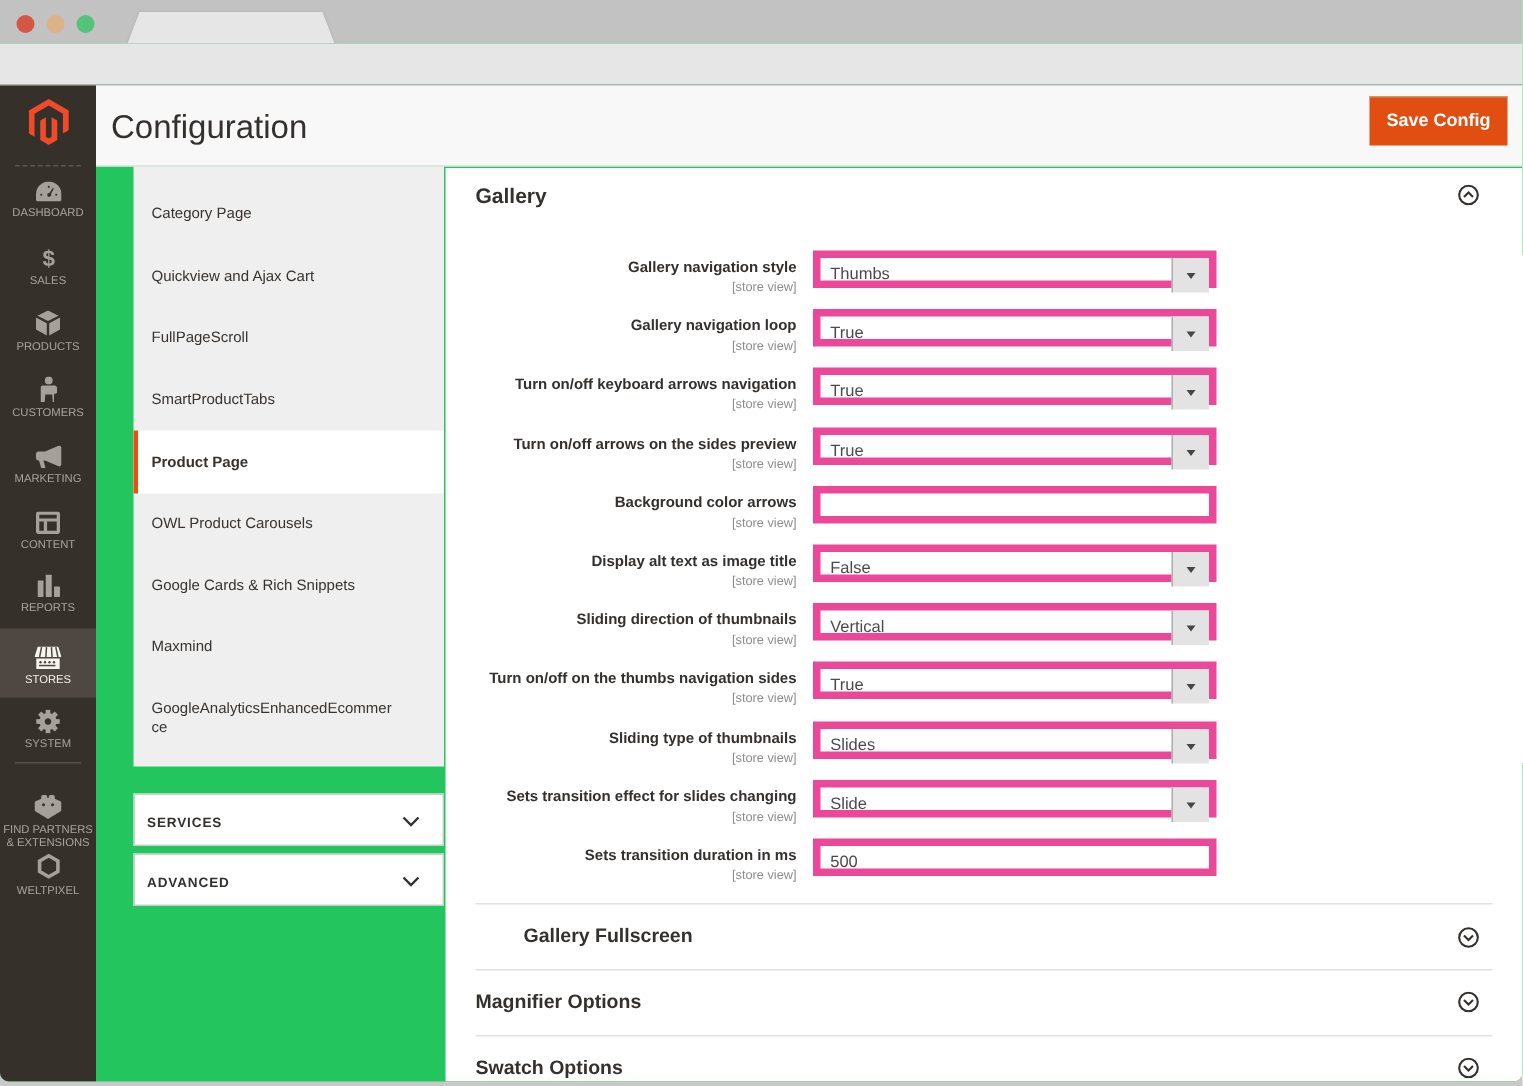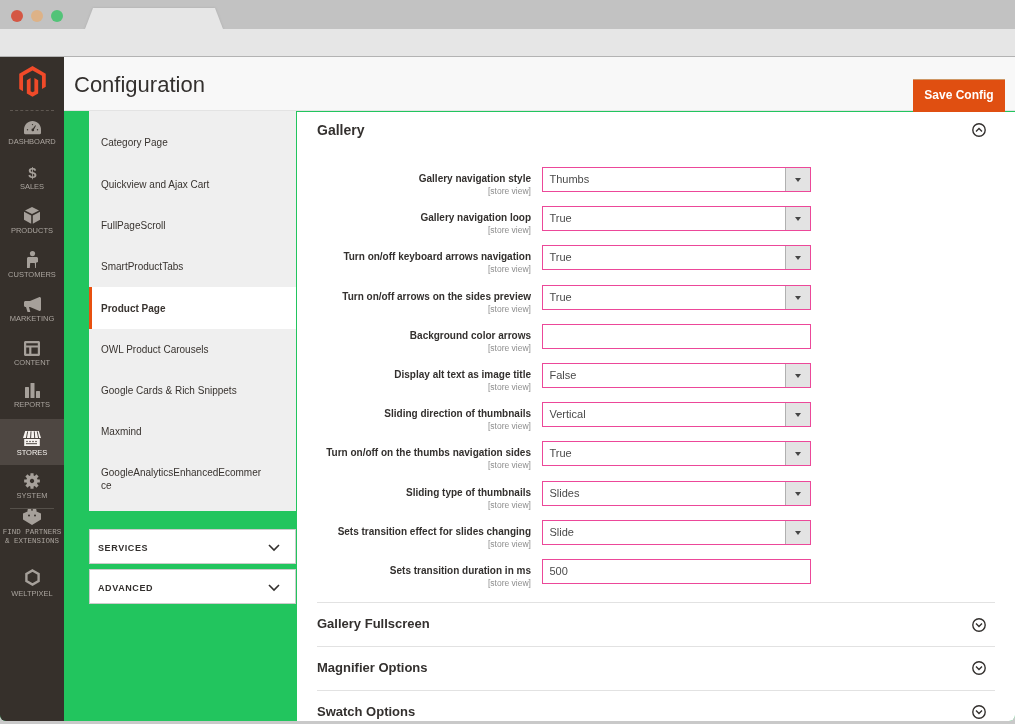--- a/index.html
+++ b/index.html
@@ -17,38 +17,38 @@
 #mlogo { position:absolute; left:19px; top:9px; }
 #sep1 { position:absolute; left:10px; top:53px; width:44px; border-top:1px dashed #5e5751; }
 .nav-item { position:absolute; left:0; width:64px; text-align:center; color:#aaa49e; }
 .nav-item .lbl { font-size:7.5px; line-height:8.5px; letter-spacing:0; margin-top:3px; }
 .nav-item svg { display:block; margin:0 auto; }
 .nav-item.active { background:#4e4742; color:#f7f3ef; }
 #sep2 { position:absolute; left:10px; top:451px; width:44px; border-top:1px solid #55504a; }
 
 #hdr { position:absolute; left:64px; top:57px; width:951px; height:54px; background:#f8f8f8; border-bottom:1px solid #e3e3e3; }
 #hdr h1 { position:absolute; left:10px; top:15px; font-size:22px; font-weight:normal; color:#33302e; letter-spacing:0; }
-#savebtn { position:absolute; right:10px; top:22px; width:92px; height:33px; background:#e04f11; border-top:1px solid #ce9766; color:#fff; font-weight:bold; font-size:12px; text-align:center; line-height:31px; }
+#savebtn { position:absolute; right:10px; top:7px; width:92px; height:33px; background:#e04f11; border-top:1px solid #ce9766; color:#fff; font-weight:bold; font-size:12px; text-align:center; line-height:31px; }
 
 #subnav { position:absolute; left:89px; top:111px; width:207px; }
 #subnav .panel { background:#efefef; padding-top:11px; padding-bottom:5px; }
 #subnav .itm { padding:14px 10px 14px 12px; font-size:10px; color:#38332f; line-height:13px; }
 #subnav .itm.sel { background:#fff; border-left:3px solid #e8500f; padding:15px 10px 14px 9px; font-weight:bold; }
 .acc { position:relative; background:#fff; border:1px solid #cccccc; height:35px; margin-top:18px; }
 .acc + .acc { margin-top:5px; }
 .acc .t { position:absolute; left:8px; top:13px; font-size:9px; font-weight:bold; color:#33302e; letter-spacing:.6px; }
 .acc svg { position:absolute; right:15px; top:14px; }
 
 #content { position:absolute; left:297px; top:112px; width:718px; height:609px; background:#fff; }
 .sect-h { position:absolute; left:20px; font-size:13px; font-weight:bold; color:#33302e; }
 .chev { position:absolute; left:675px; width:14px; height:14px; }
 .row { position:absolute; left:0; width:718px; }
 .row .lab { position:absolute; right:484px; top:0; width:400px; text-align:right; font-size:10px; font-weight:bold; color:#33302e; }
 .row .sv { position:absolute; right:484px; top:13px; width:400px; text-align:right; font-size:8.5px; color:#8d8d8d; }
-.row .ctl { position:absolute; left:244.5px; top:-6px; width:269px; height:25px; border:1px solid #ec4899; background:#fff; font-size:11px; color:#4a4a4a; line-height:23px; padding-left:7px; }
+.row .ctl { position:absolute; left:244.5px; top:-6px; width:269px; height:25px; border:5px solid #ec4899; background:#fff; font-size:11px; color:#4a4a4a; line-height:23px; padding-left:7px; }
 .row .ctl.select::after { content:""; position:absolute; right:0; top:0; width:24px; height:23px; background:#e3e3e3; border-left:1px solid #b0b0b0; }
 .row .ctl.select::before { content:""; position:absolute; right:9px; top:10px; width:0; height:0; border-left:3.5px solid transparent; border-right:3.5px solid transparent; border-top:4.5px solid #464646; z-index:2; }
 .hr { position:absolute; left:20px; width:678px; border-top:1px solid #e2e2e2; }
 </style>
 </head>
 <body>
 <div id="win">
   <div id="titlebar">
     <div class="tl" style="left:11px; background:#d45744;"></div>
     <div class="tl" style="left:31px; background:#ddb287;"></div>
@@ -148,21 +148,21 @@
         </svg>
       <div class="lbl">STORES</div>
     </div>
     <div class="nav-item" style="top:415.5px;">
       <svg width="16" height="16" viewBox="0 0 16 16">
           <path fill="#a6a09a" fill-rule="evenodd" d="M15.85,6.47 L15.85,9.53 L13.47,9.62 L13.01,10.72 L14.63,12.47 L12.47,14.63 L10.72,13.01 L9.62,13.47 L9.53,15.85 L6.47,15.85 L6.38,13.47 L5.28,13.01 L3.53,14.63 L1.37,12.47 L2.99,10.72 L2.53,9.62 L0.15,9.53 L0.15,6.47 L2.53,6.38 L2.99,5.28 L1.37,3.53 L3.53,1.37 L5.28,2.99 L6.38,2.53 L6.47,0.15 L9.53,0.15 L9.62,2.53 L10.72,2.99 L12.47,1.37 L14.63,3.53 L13.01,5.28 L13.47,6.38 Z M8,5.8 a2.2,2.2 0 1 0 0.001,0 Z"></path>
         </svg>
       <div class="lbl">SYSTEM</div>
     </div>
     <div id="sep2"></div>
-    <div class="nav-item" style="top:451px;font-family:Liberation Mono, monospace;">
+    <div class="nav-item" style="top:472px;">
       <svg width="18" height="17" viewBox="0 0 18 17">
           <g fill="#a6a09a">
             <path d="M4.5 3.5V2c0-.5.4-1 1-1h2c.5 0 1 .5 1 1v1h1V2c0-.5.4-1 1-1h2c.5 0 1 .5 1 1v1.5L18 5.5v6L9 17 0 11.5v-6z"></path>
           </g>
           <g fill="#36302b">
             <circle cx="6" cy="7.5" r="1"></circle>
             <circle cx="12" cy="7.5" r="1"></circle>
           </g>
         </svg>
       <div class="lbl">FIND PARTNERS<br>&amp; EXTENSIONS</div>
@@ -254,21 +254,21 @@
         <div class="lab">Sets transition effect for slides changing</div>
         <div class="sv">[store view]</div>
         <div class="ctl select">Slide</div>
       </div>
     <div class="row" style="top:453px;">
         <div class="lab">Sets transition duration in ms</div>
         <div class="sv">[store view]</div>
         <div class="ctl">500</div>
       </div>
     <div class="hr" style="top:490px;"></div>
-    <div class="sect-h" style="top:504px;">Gallery Fullscreen</div>
+    <div class="sect-h" style="top:504px;margin-left:32px;">Gallery Fullscreen</div>
     <svg class="chev" style="top:506px;" viewBox="0 0 14 14">
         <circle cx="7" cy="7" r="6.2" fill="none" stroke="#33302e" stroke-width="1.4"></circle>
         <path d="M4 5.6l3 3 3-3" fill="none" stroke="#33302e" stroke-width="1.4"></path>
       </svg>
     <div class="hr" style="top:534px;"></div>
     <div class="sect-h" style="top:548px;">Magnifier Options</div>
     <svg class="chev" style="top:549px;" viewBox="0 0 14 14">
         <circle cx="7" cy="7" r="6.2" fill="none" stroke="#33302e" stroke-width="1.4"></circle>
         <path d="M4 5.6l3 3 3-3" fill="none" stroke="#33302e" stroke-width="1.4"></path>
       </svg>

